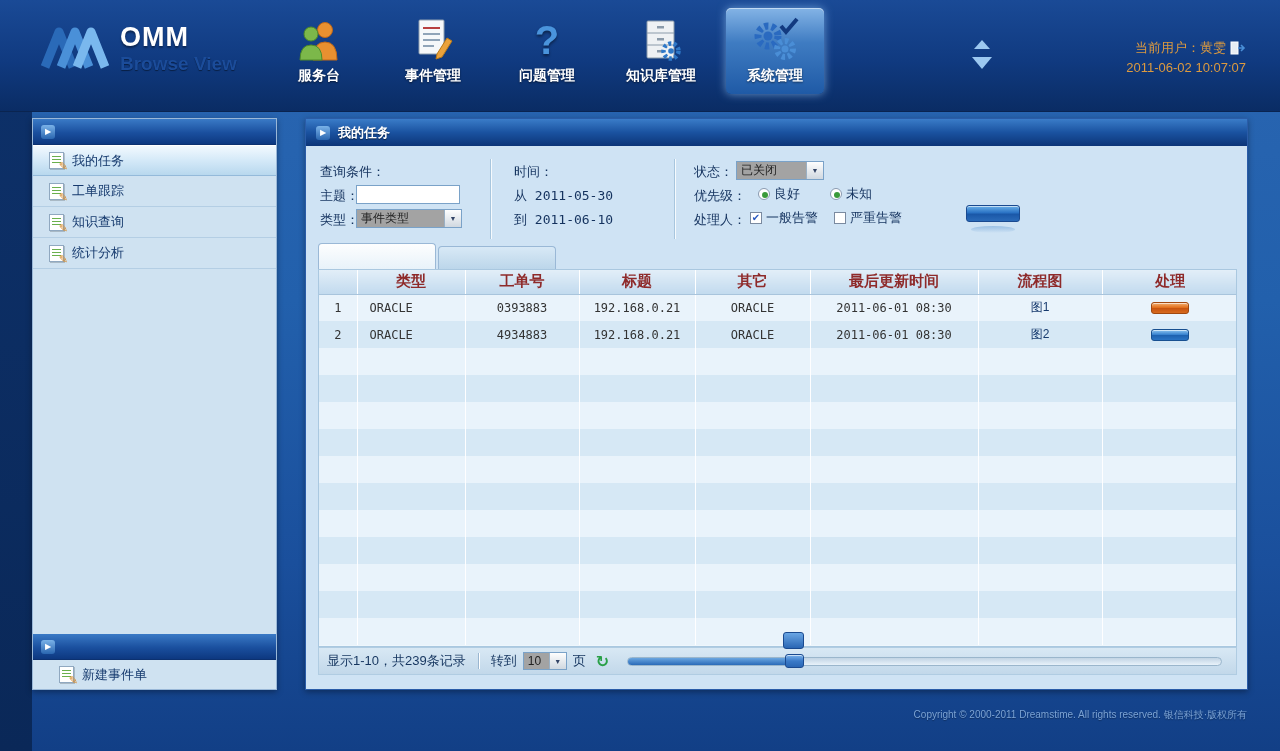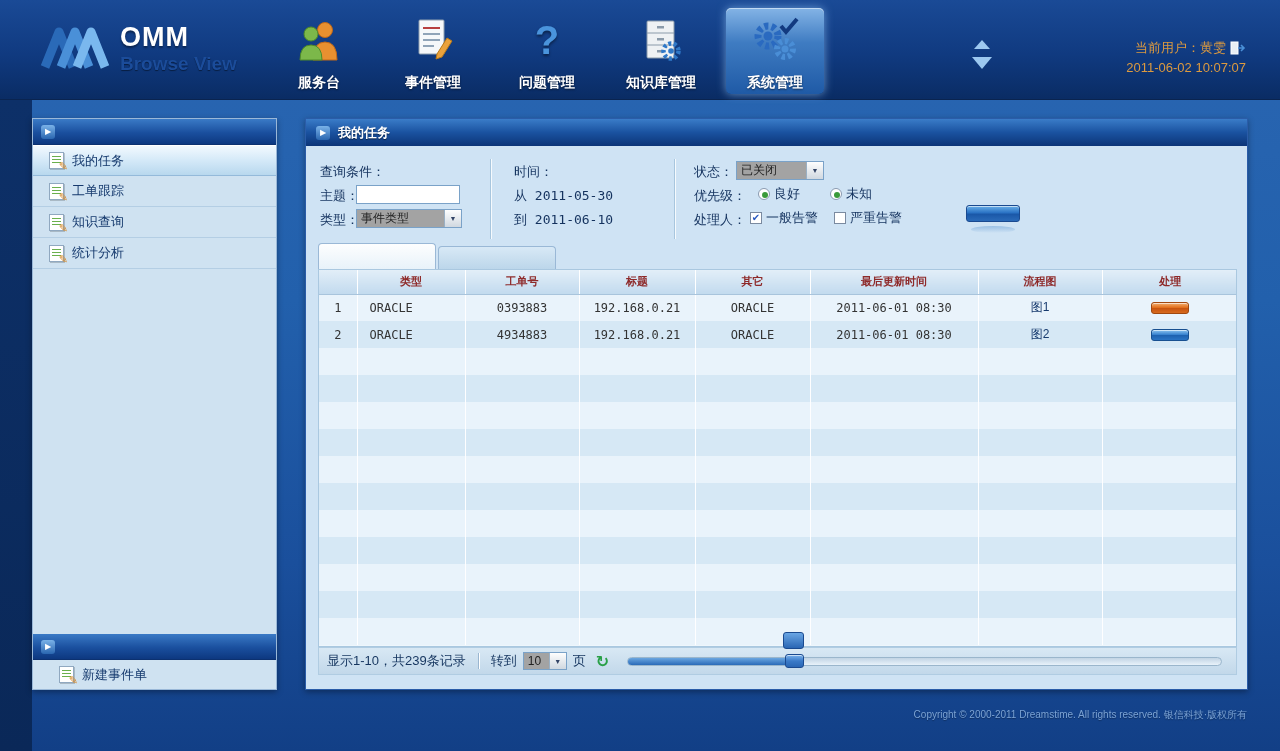--- a/index.html
+++ b/index.html
@@ -8,34 +8,34 @@
     font-family:"Liberation Sans","DejaVu Sans",sans-serif;
     background:linear-gradient(180deg,#2a66b2 0%,#2260ac 40%,#1a4f9c 75%,#123f86 100%);
     position:relative;
   }
   .mono { font-family:"DejaVu Sans Mono",monospace; }
 
   
   .left-strip { position:absolute; left:0; top:100px; width:32px; bottom:0; background:linear-gradient(180deg,#0d3068,#0a2858); }
 
   
-  .topbar { position:absolute; left:0; top:0; width:1280px; height:100px;
+  .topbar { position:absolute; left:0; top:0; width:1280px; height:112px;
     background:linear-gradient(180deg,#1a4a96 0%,#103a80 55%,#0a2c64 100%);
     border-bottom:1px solid #0a2450; }
   .logo { position:absolute; left:40px; top:22px; display:flex; align-items:flex-start; }
   .logo-text { margin-left:6px; }
   .logo-title { color:#ffffff; font-size:27px; font-weight:bold; letter-spacing:1px; text-shadow:0 2px 2px rgba(0,0,0,.4); }
   .logo-sub { color:#1b4c9a; font-size:19px; font-weight:bold; margin-top:0px; text-shadow:0 1px 1px rgba(0,0,0,.45); }
 
   .mainnav { position:absolute; left:270px; top:8px; display:flex; gap:16px; }
   .nav-item { width:98px; height:86px; padding-top:4px; text-align:center; cursor:pointer; border-radius:5px; }
   .nav-item.active { background:linear-gradient(180deg,#84b4e6 0%,#3f7cc2 40%,#1f5aa6 100%);
     box-shadow:0 0 10px rgba(140,190,240,.7), inset 0 1px 0 rgba(255,255,255,.5); }
   .nav-icon { height:50px; display:flex; align-items:flex-end; justify-content:center; }
-  .nav-label { margin-top:12px; font-size:14px; font-weight:bold; color:#ffffff; text-shadow:0 1px 2px rgba(0,0,0,.55); white-space:nowrap; }
+  .nav-label { margin-top:5px; font-size:14px; font-weight:bold; color:#ffffff; text-shadow:0 1px 2px rgba(0,0,0,.55); white-space:nowrap; }
   .q-mark { font-size:40px; font-weight:bold; color:#4a94dc; line-height:44px; text-shadow:0 2px 3px rgba(0,0,0,.45); }
 
   .nav-pager { position:absolute; left:972px; top:40px; cursor:pointer; }
   .tri { width:0; height:0; margin:0 auto; }
   .tri.up { border-left:8px solid transparent; border-right:8px solid transparent; border-bottom:9px solid #9cc8f0; }
   .tri.down { border-left:10px solid transparent; border-right:10px solid transparent; border-top:12px solid #9cc8f0; margin-top:8px; }
 
   .userbox { position:absolute; right:34px; top:38px; text-align:right; color:#dd9a3f; font-size:13px; line-height:20px; }
   .user-line { display:flex; align-items:center; justify-content:flex-end; gap:4px; }
   .logout-svg { cursor:pointer; }
@@ -93,21 +93,21 @@
   .tabs { position:absolute; left:12px; top:124px; height:26px; display:flex; align-items:flex-end; }
   .tab { width:118px; height:23px; background:linear-gradient(180deg,#d8e9f6,#bcd6ea);
     border:1px solid #9ab8d6; border-bottom:none; border-radius:4px 4px 0 0; margin-right:2px; cursor:pointer; }
   .tab.active { height:26px; background:linear-gradient(180deg,#fdfefe,#e8f2fa); }
 
   
   .table-wrap { position:absolute; left:12px; top:150px; width:919px; height:378px;
     background:#eef6fc; border:1px solid #aac8e0; overflow:hidden; }
   table { width:100%; border-collapse:collapse; table-layout:fixed; }
   thead th { height:24px; background:linear-gradient(180deg,#e2eef8 0%,#c2daee 100%);
-    color:#8e2a2a; font-size:11px; font-weight:bold; border-right:1px solid #ffffff; border-bottom:1px solid #a8c4dc; }
+    color:#8e2a2a; font-size:15px; font-weight:bold; border-right:1px solid #ffffff; border-bottom:1px solid #a8c4dc; }
   thead th:last-child { border-right:none; }
   tbody td { height:27px; font-family:"DejaVu Sans Mono",monospace; font-size:12px; color:#333333;
     text-align:center; border-right:1px solid rgba(255,255,255,.9); overflow:hidden; white-space:nowrap; }
   tbody td:last-child { border-right:none; }
   tbody tr:nth-child(odd) { background:#e9f3fb; }
   tbody tr:nth-child(even) { background:#d6e8f5; }
   td.tleft { text-align:left; padding-left:12px; }
   .flowlink { color:#173a6e; cursor:pointer; font-family:"Liberation Sans","DejaVu Sans",sans-serif; }
   .pill { display:inline-block; width:38px; height:12px; border-radius:3px; vertical-align:middle; cursor:pointer; }
   .pill.orange { background:linear-gradient(180deg,#f4b070 0%,#e2701e 45%,#c85510 55%,#d86a1e 100%);

